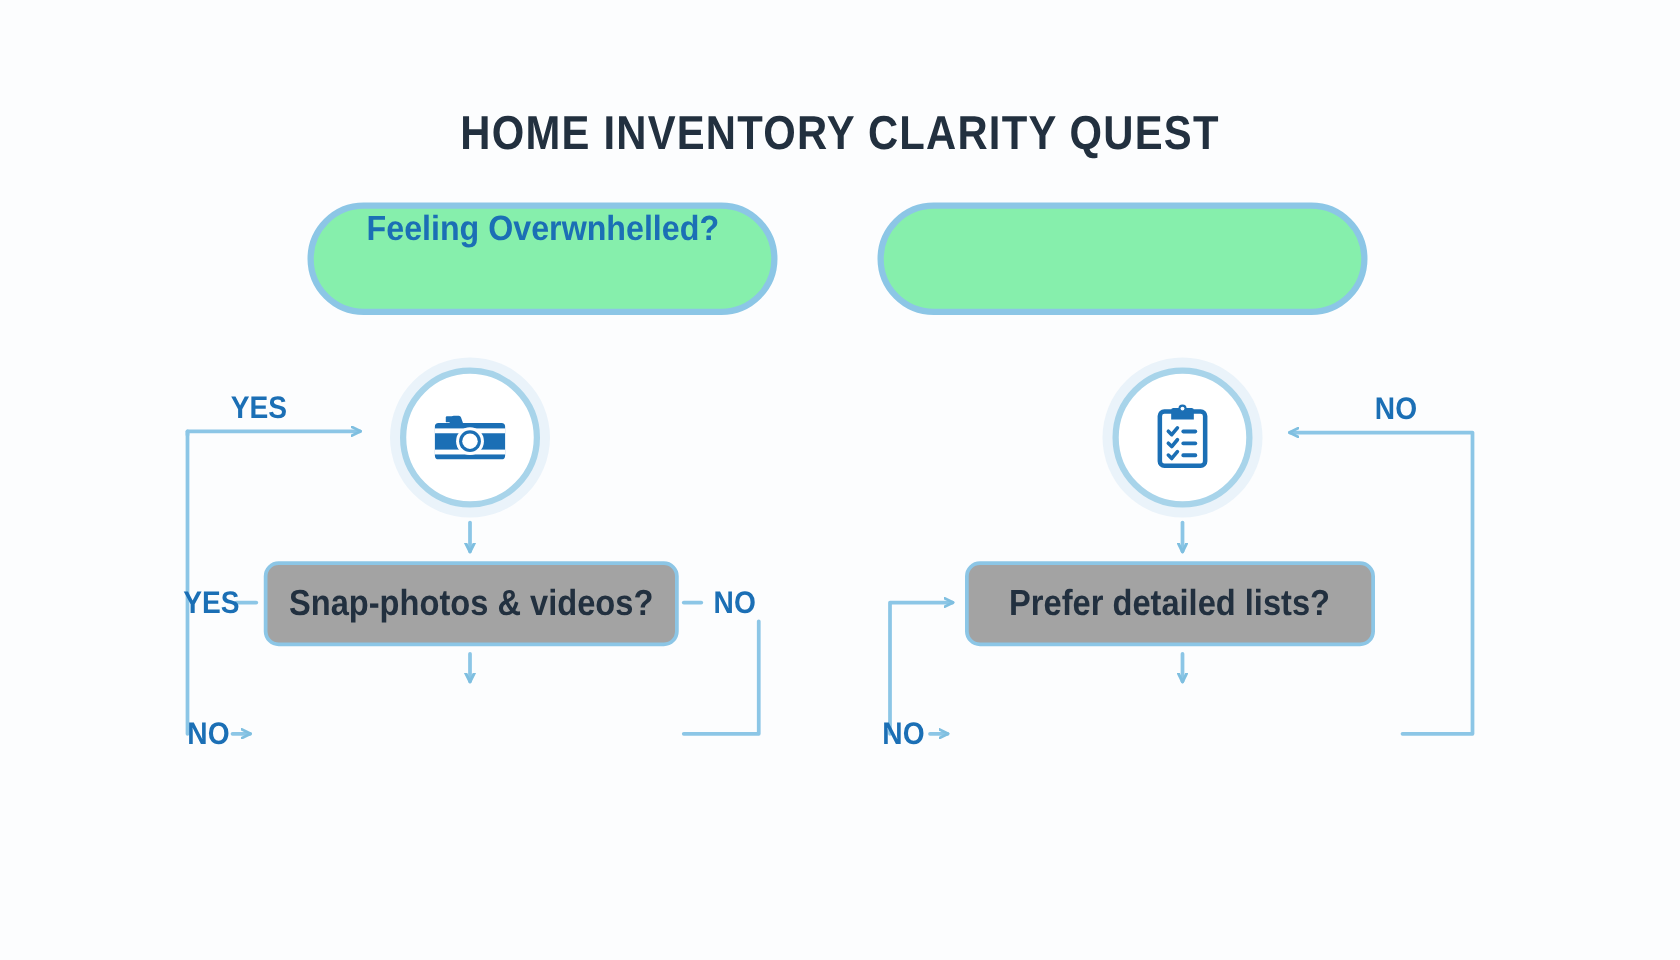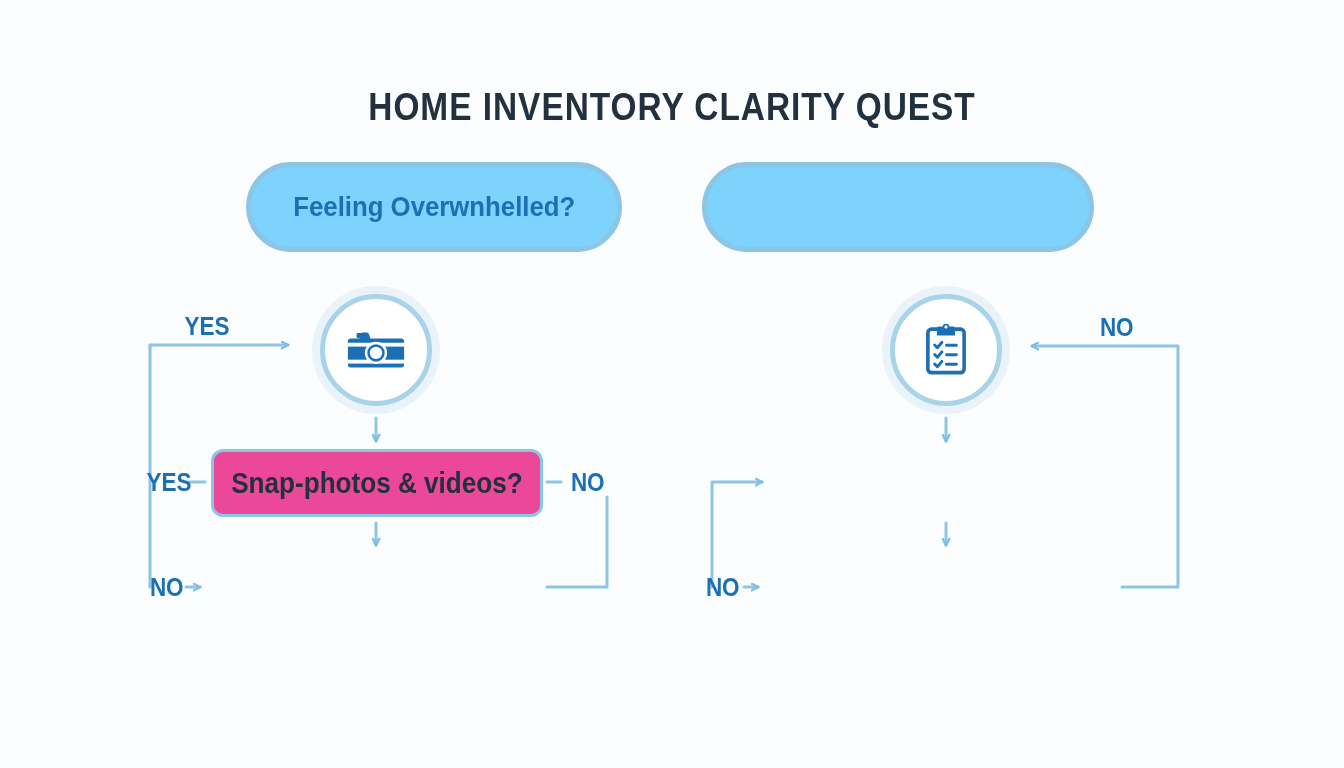--- a/index.html
+++ b/index.html
@@ -35,24 +35,24 @@
     transform: scaleX(0.88);
     transform-origin: center center;
     white-space: nowrap;
   }
 
   
   .pill {
     position: absolute;
     border: 5px solid #8cc6e6;
     border-radius: 48px;
-    background: #7dd3fc;
+    background: #86efac;
     box-sizing: border-box;
     display: flex;
-    align-items: center;
+    align-items: flex-start;
     justify-content: center;
   }
   .pill-text {
     font-family: "Liberation Sans Narrow", "Liberation Sans", sans-serif;
     font-weight: 700;
     font-size: 28px;
     color: #1b6fb5;
     transform: scaleX(0.92);
     white-space: nowrap;
   }
@@ -87,21 +87,21 @@
     display: flex;
     align-items: center;
     justify-content: center;
   }
   #icon-camera    { left: 320px; top: 294px; }
   #icon-clipboard { left: 890px; top: 294px; }
 
   
   .box {
     position: absolute;
-    background: #ec4899;
+    background: #a3a3a3;
     border: 3px solid #8cc6e6;
     border-radius: 12px;
     box-sizing: border-box;
     display: flex;
     align-items: center;
     justify-content: center;
   }
   .box-text {
     font-family: "Liberation Sans Narrow", "Liberation Sans", sans-serif;
     font-weight: 700;
@@ -228,20 +228,23 @@
         <rect x="31" y="46" width="14" height="3.4" rx="1.6" fill="#1b6fb5"></rect>
       </svg>
     </div>
   </div>
 
   <div class="box" id="box-snap">
     <span class="box-text">Snap-photos &amp; videos?</span>
   </div>
 
 
+  <div class="box" id="box-prefer">
+    <span class="box-text">Prefer detailed lists?</span>
+  </div>
 
 
   <div class="edge-label" id="lbl-yes-top">YES</div>
 
   <div class="edge-label" id="lbl-yes-mid">YES</div>
 
   <div class="edge-label" id="lbl-no-right">NO</div>
 
   <div class="edge-label" id="lbl-no-left-bot">NO</div>
 

